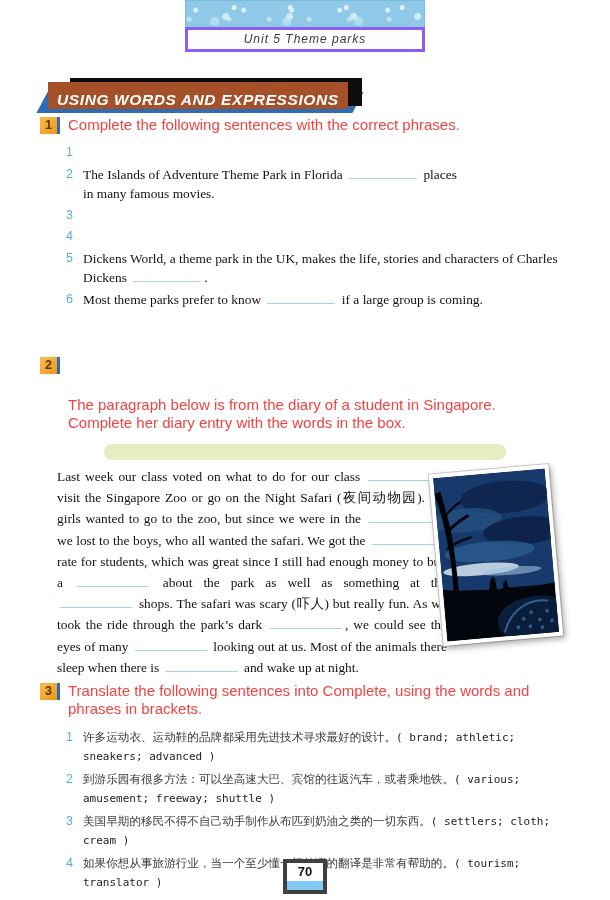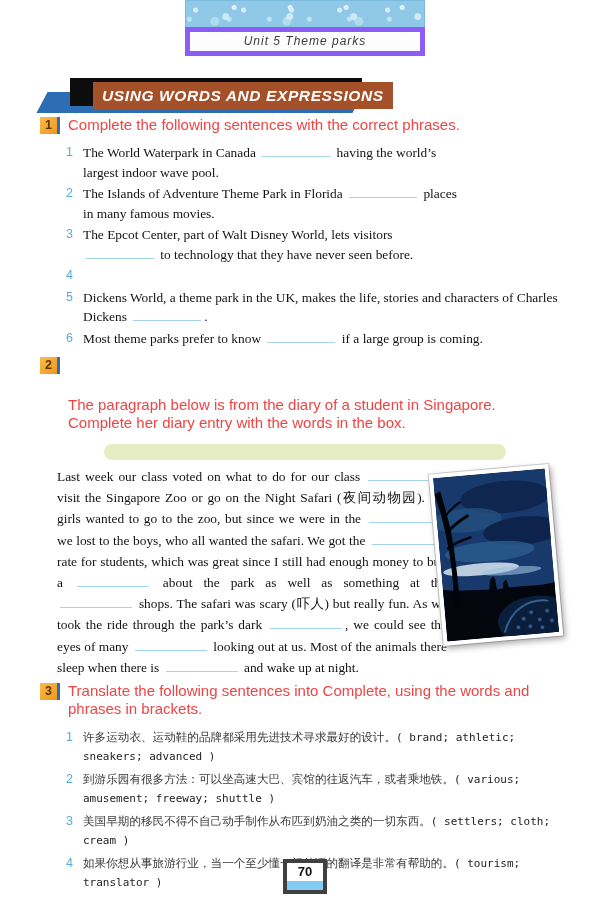--- a/index.html
+++ b/index.html
@@ -10,30 +10,30 @@
   .unit-band{position:absolute;left:185px;top:0;width:240px;}
   .droplets{height:26px;background-color:#8fc9e7;
     background-image:
       radial-gradient(circle at 20% 35%, #d9eef8 0 2px, rgba(255,255,255,0) 3px),
       radial-gradient(circle at 62% 60%, #cfe9f6 0 3px, rgba(255,255,255,0) 4px),
       radial-gradient(circle at 86% 25%, #e2f2fa 0 2px, rgba(255,255,255,0) 3px),
       radial-gradient(circle at 40% 78%, #aeddf0 0 4px, rgba(255,255,255,0) 5px),
       radial-gradient(circle at 8% 70%, #bfe3f2 0 2px, rgba(255,255,255,0) 3px);
     background-size:48px 26px,64px 26px,56px 26px,72px 26px,40px 26px;
     border:1px solid #79bcdd;border-bottom:none;}
-  .unit-label{height:19px;border:5px solid #8b5cf6;background:#fdfdfd;text-align:center;
+  .unit-label{height:19px;border:3px solid #8b5cf6;background:#fdfdfd;text-align:center;
     font-style:italic;font-size:12px;line-height:19px;color:#3c3c3c;letter-spacing:1px;}
 
   
   .banner{position:absolute;left:40px;top:76px;width:340px;height:42px;}
   .banner-blue{position:absolute;left:2px;top:16px;width:316px;height:21px;
     background:#2e6db4;transform:skewX(-28deg);}
   .banner-black{position:absolute;left:30px;top:2px;width:292px;height:28px;background:#0d0d0d;}
   .banner-brown{position:absolute;left:8px;top:6px;width:300px;height:27px;background:#a4512a;
-    display:flex;align-items:center;padding-left:9px;box-sizing:border-box;margin-left:45px;}
+    display:flex;align-items:flex-end;padding-left:9px;box-sizing:border-box;}
   .banner-title{color:#ffffff;font-weight:bold;font-style:italic;font-size:15.5px;
     letter-spacing:0.6px;white-space:nowrap;}
 
   
   .ex{position:absolute;left:40px;width:537px;}
   .ex-head{display:flex;align-items:flex-start;gap:8px;}
   .badge{flex:none;width:17px;height:17px;margin-top:1px;
     background:linear-gradient(135deg,#f8bc4d,#ee981c);color:#5f3305;font-weight:bold;
     text-align:center;line-height:17px;font-size:12.5px;border-right:3px solid #2e6db4;}
   .instr{font-size:15px;line-height:18px;color:#ef4444;}
@@ -105,29 +105,27 @@
   </div>
 
   <div class="ex" style="top:116px;">
     <div class="ex-head">
       <span class="badge">1</span>
       <span class="instr">Complete the following sentences with the correct phrases.</span>
     </div>
     <div class="items">
         <div class="item narrow">
           <span class="inum">1</span>
-          <span class="itext serif">The World Waterpark in Canada <span class="blank"></span> having the world’s largest indoor wave pool.</span>
         </div>
         <div class="item narrow">
           <span class="inum">2</span>
           <span class="itext serif">The Islands of Adventure Theme Park in Florida <span class="blank"></span> places in many famous movies.</span>
         </div>
         <div class="item narrow">
           <span class="inum">3</span>
-          <span class="itext serif">The Epcot Center, part of Walt Disney World, lets visitors <span class="blank"></span> to technology that they have never seen before.</span>
         </div>
         <div class="item narrow">
           <span class="inum">4</span>
         </div>
         <div class="item wide">
           <span class="inum">5</span>
           <span class="itext serif">Dickens World, a theme park in the UK, makes the life, stories and characters of Charles Dickens <span class="blank"></span>.</span>
         </div>
         <div class="item wide">
           <span class="inum">6</span>

